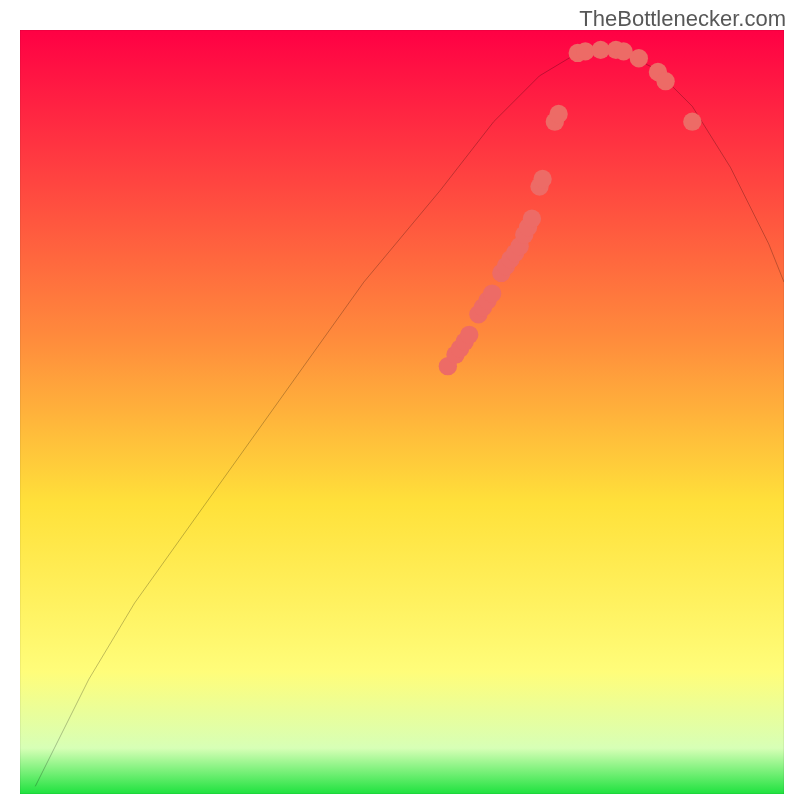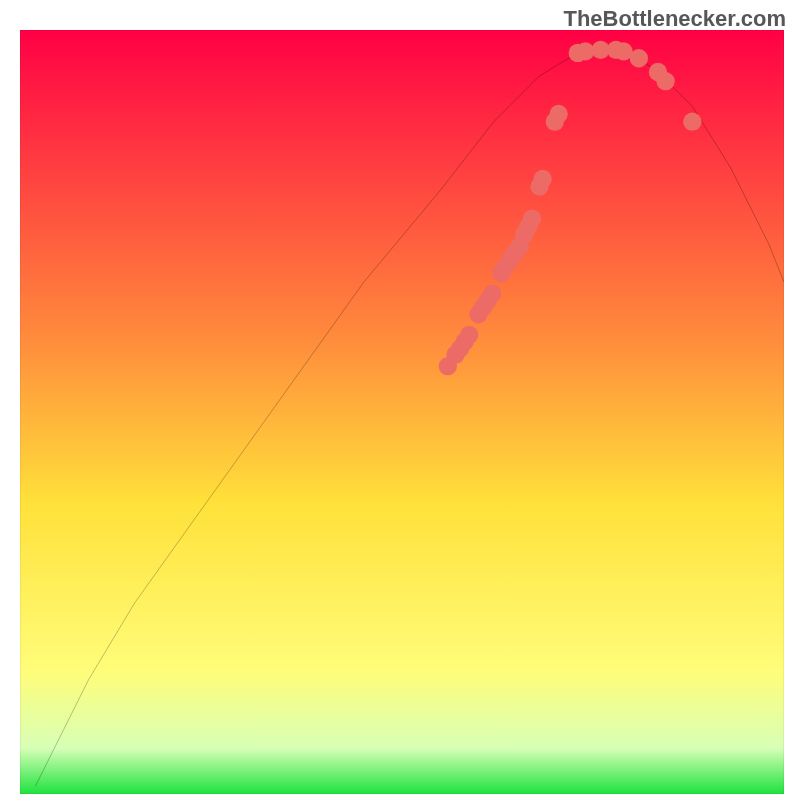--- a/index.html
+++ b/index.html
@@ -13,21 +13,21 @@
   position: relative;
   width: 800px;
   height: 800px;
 }
 .branding {
   position: absolute;
   top: 6px;
   right: 14px;
   font-family: Arial, sans-serif;
   font-size: 22px;
-  font-weight: bold;
+  font-weight: normal;
   color: #575757;
 }
 svg.plot {
   position: absolute;
   left: 20px;
   top: 30px;
   width: 764px;
   height: 764px;
 }
 </style>

